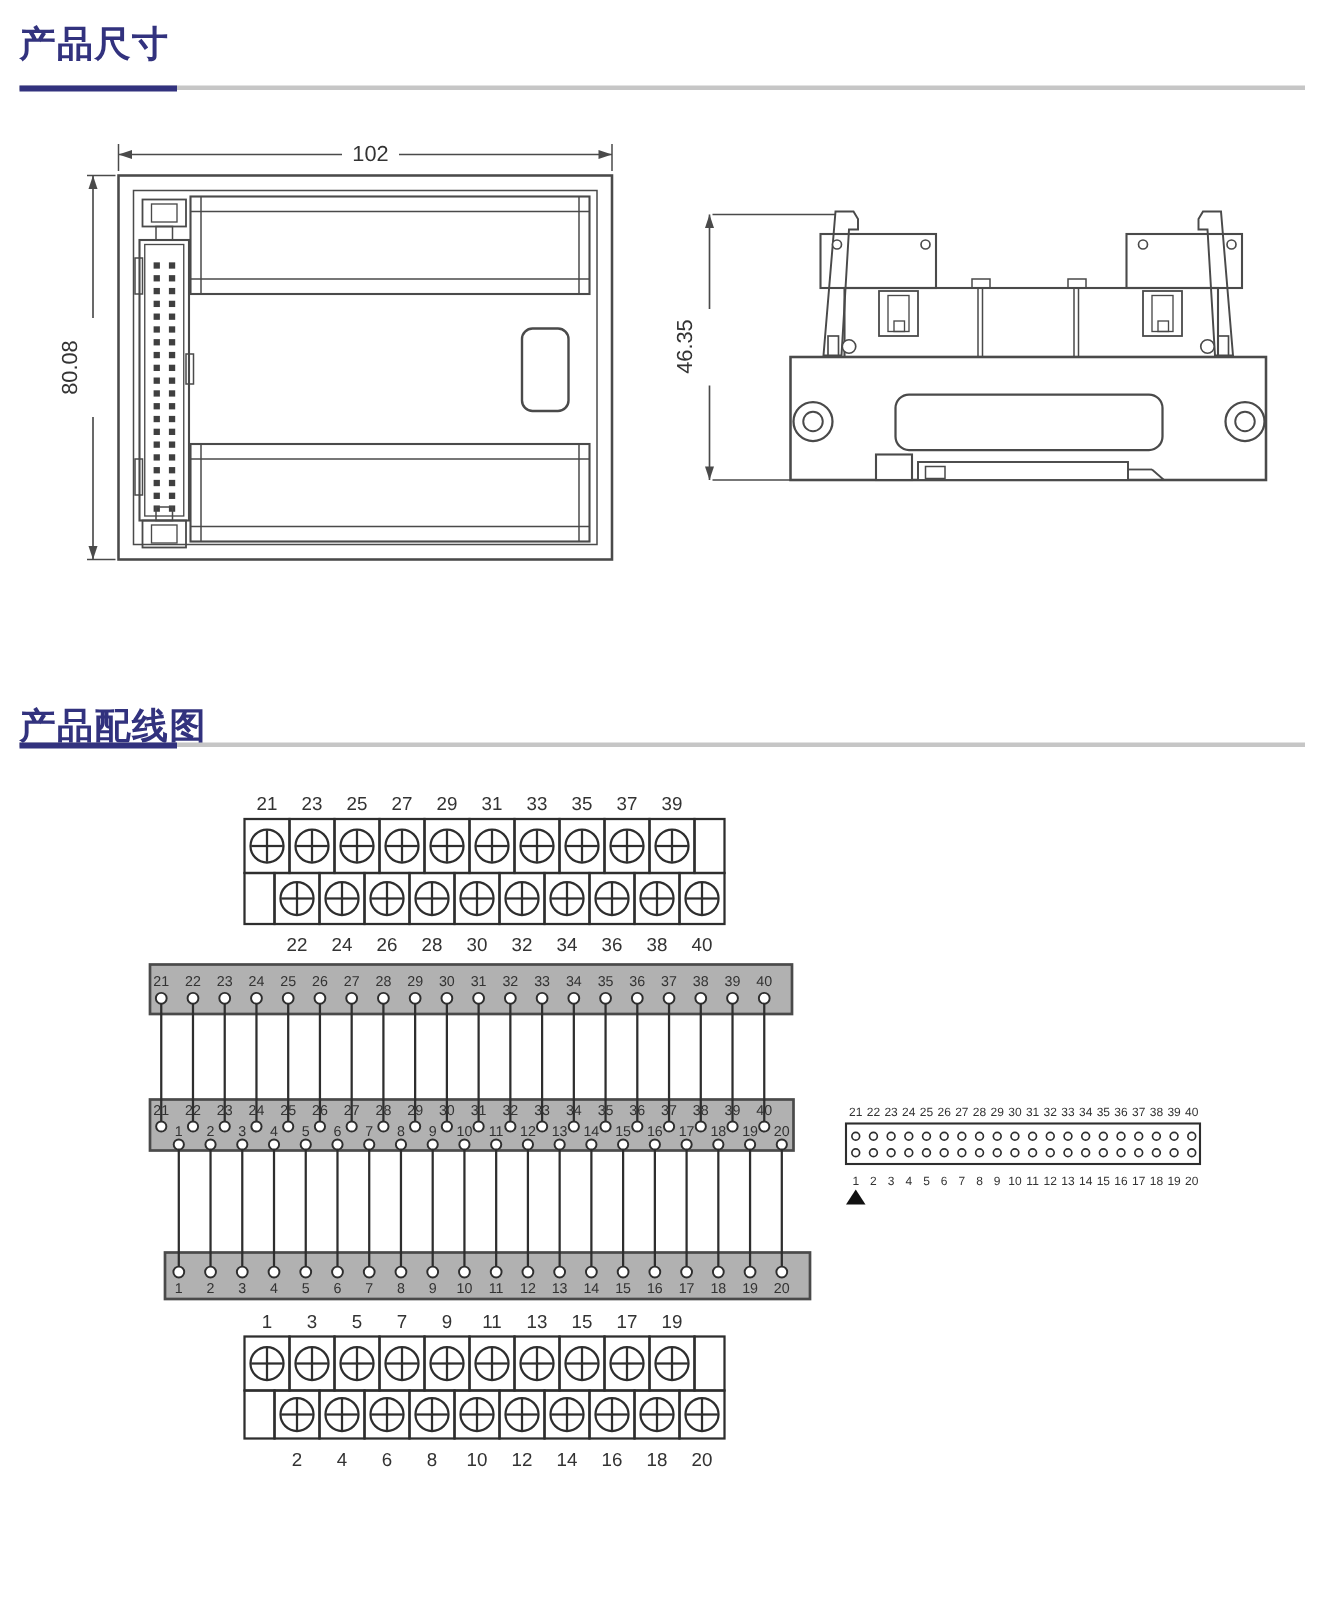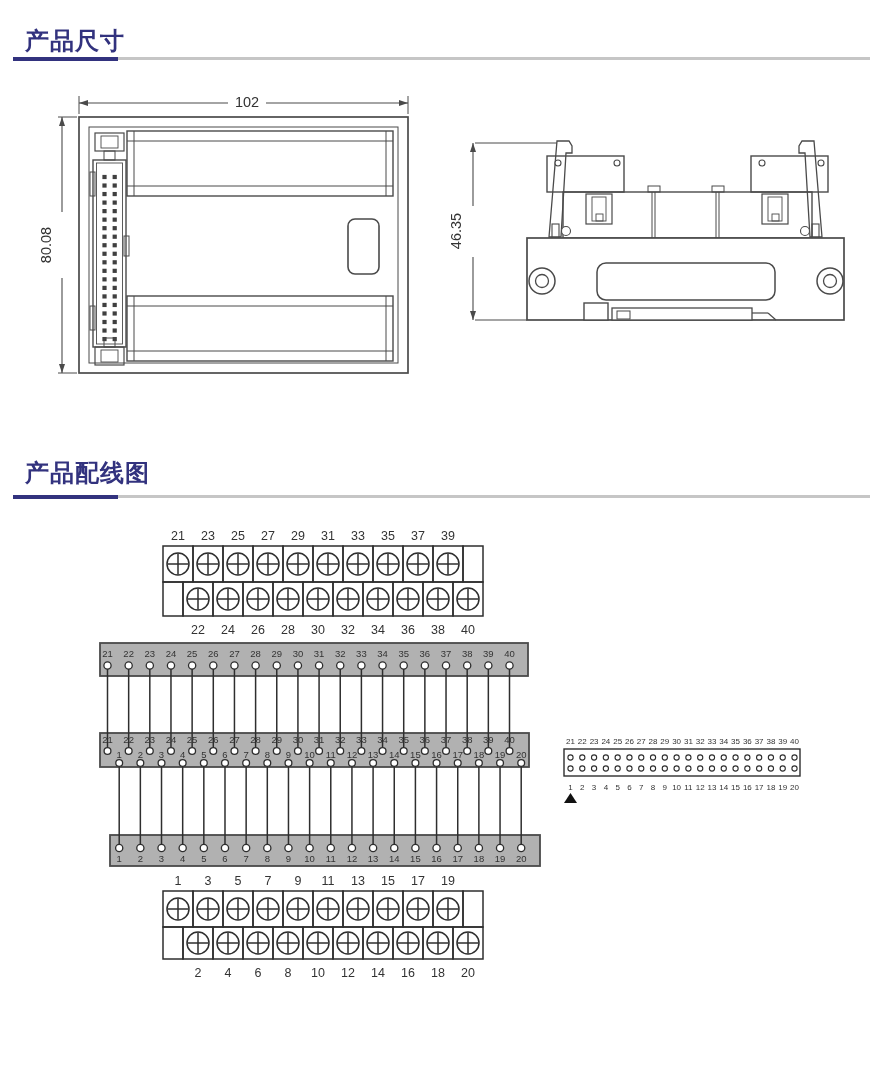--- a/index.html
+++ b/index.html
@@ -1,40 +1,40 @@
 <!DOCTYPE html>
 <html><head>
 <meta charset="utf-8">
 <style>
   html,body{margin:0;padding:0;}
   body{
     width:891px;height:1079px;position:relative;background:#ffffff;
     font-family:"Liberation Sans", sans-serif;overflow:hidden;
   }
   .section-title{
-    position:absolute;left:13px;margin:12px;
+    position:absolute;left:13px;margin:0;
     font-size:24px;font-weight:bold;letter-spacing:1px;color:#32327e;
     font-family:"Liberation Sans", sans-serif;
   }
   .divider{position:absolute;left:13px;width:857px;height:3px;background:#c6c6c6;}
   .divider .accent{
     position:absolute;left:0;top:-0.5px;width:105px;height:4px;background:#32327e;display:block;
   }
   svg{position:absolute;left:0;top:0;}
   text{font-family:"Liberation Sans", sans-serif;}
 </style>
 </head>
 <body>
 
 <h2 class="section-title" style="top:13px">产品尺寸</h2>
 <div class="divider" style="top:57px">
   <span class="accent"></span>
 </div>
 
-<h2 class="section-title" style="top:445px">产品配线图</h2>
+<h2 class="section-title" style="top:468px">产品配线图</h2>
 <div class="divider" style="top:495px">
   <span class="accent"></span>
 </div>
 
 <svg id="diagrams" width="891" height="1079" viewBox="0 0 891 1079">
     <g>
       <line x1="79" y1="96" x2="79" y2="114" stroke="#4a4a4a" stroke-width="1"></line>
       <line x1="408" y1="96" x2="408" y2="114" stroke="#4a4a4a" stroke-width="1"></line>
       <line x1="79" y1="103" x2="228" y2="103" stroke="#4a4a4a" stroke-width="1.1"></line>
       <line x1="266" y1="103" x2="408" y2="103" stroke="#4a4a4a" stroke-width="1.1"></line>

